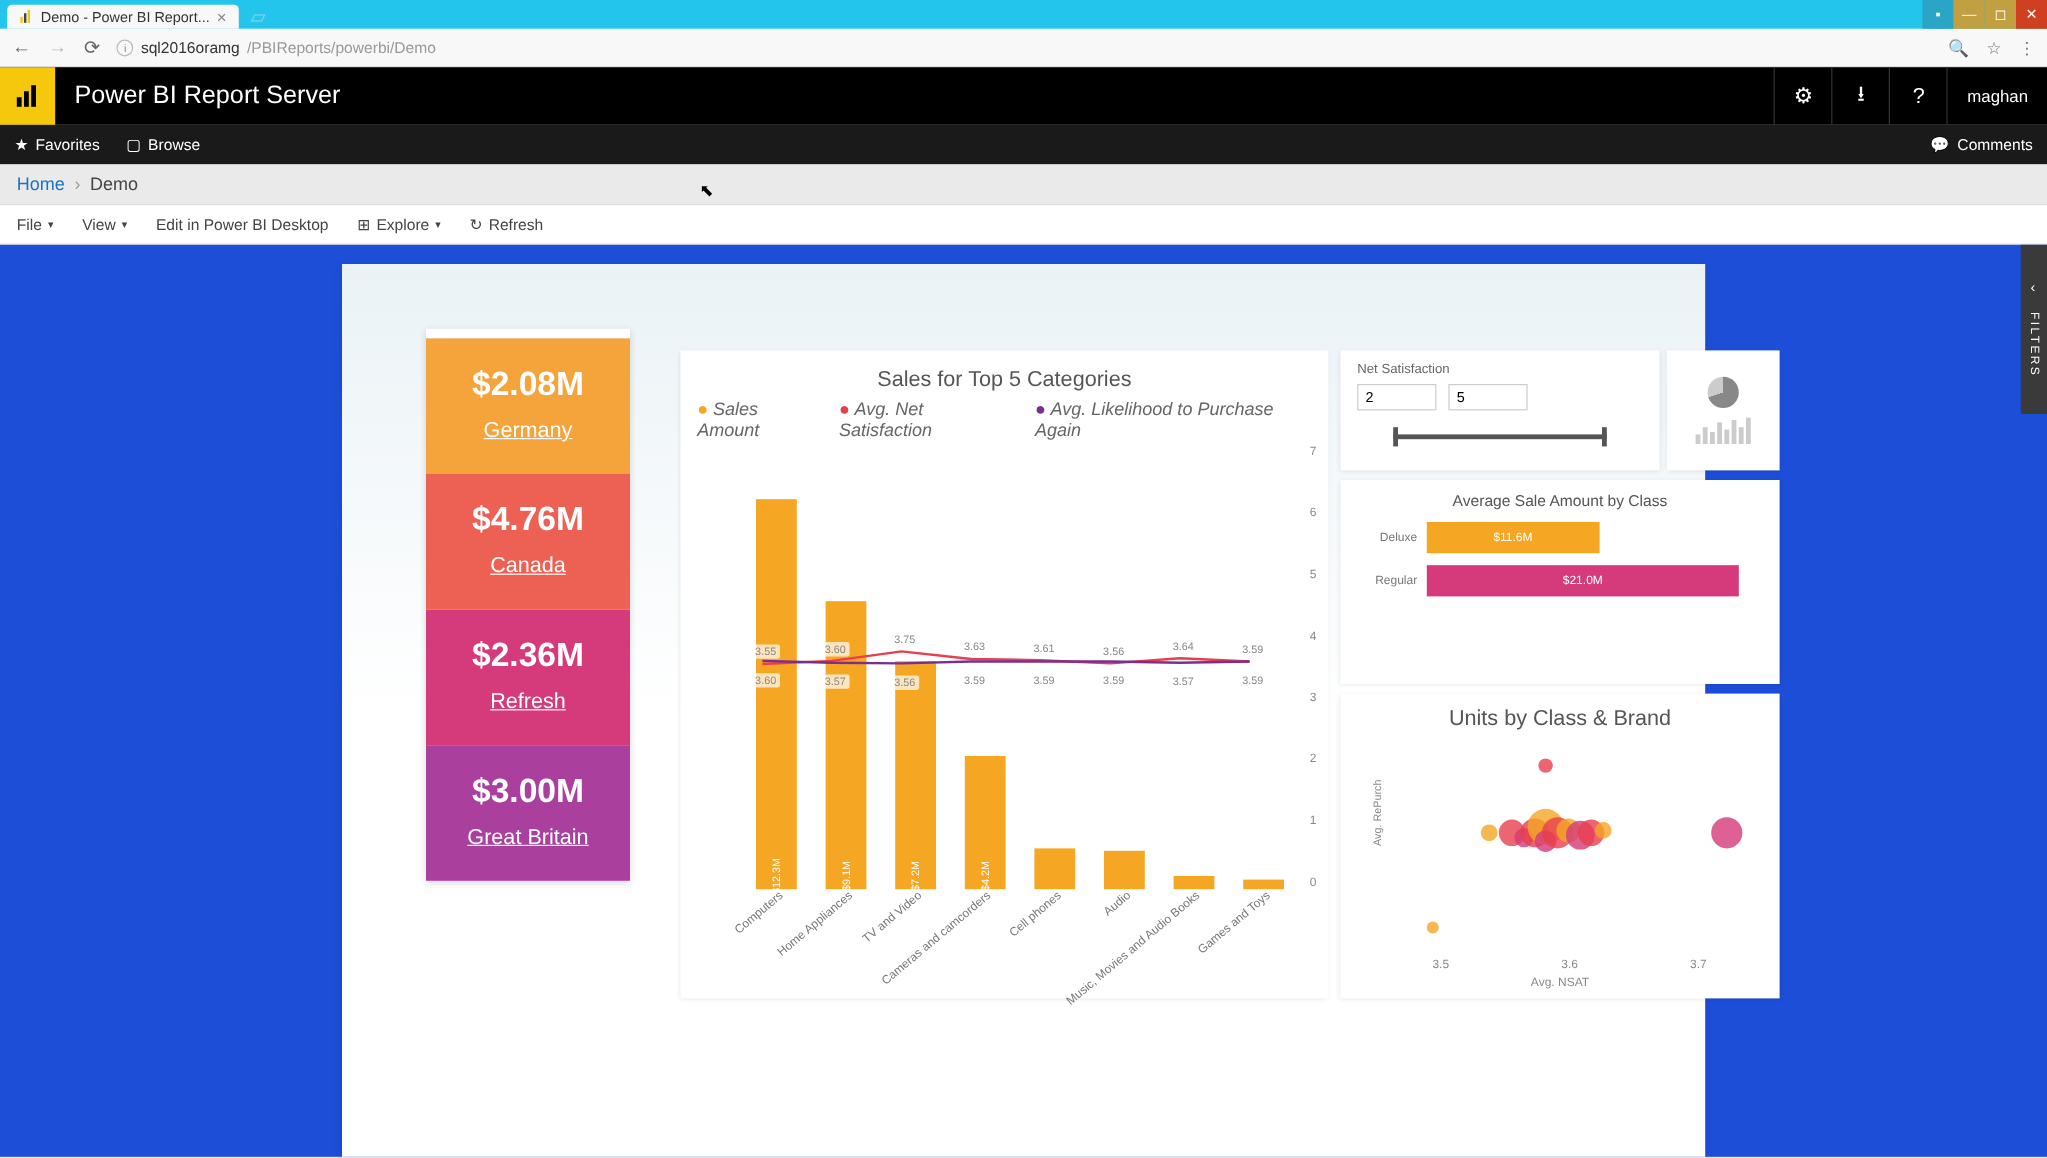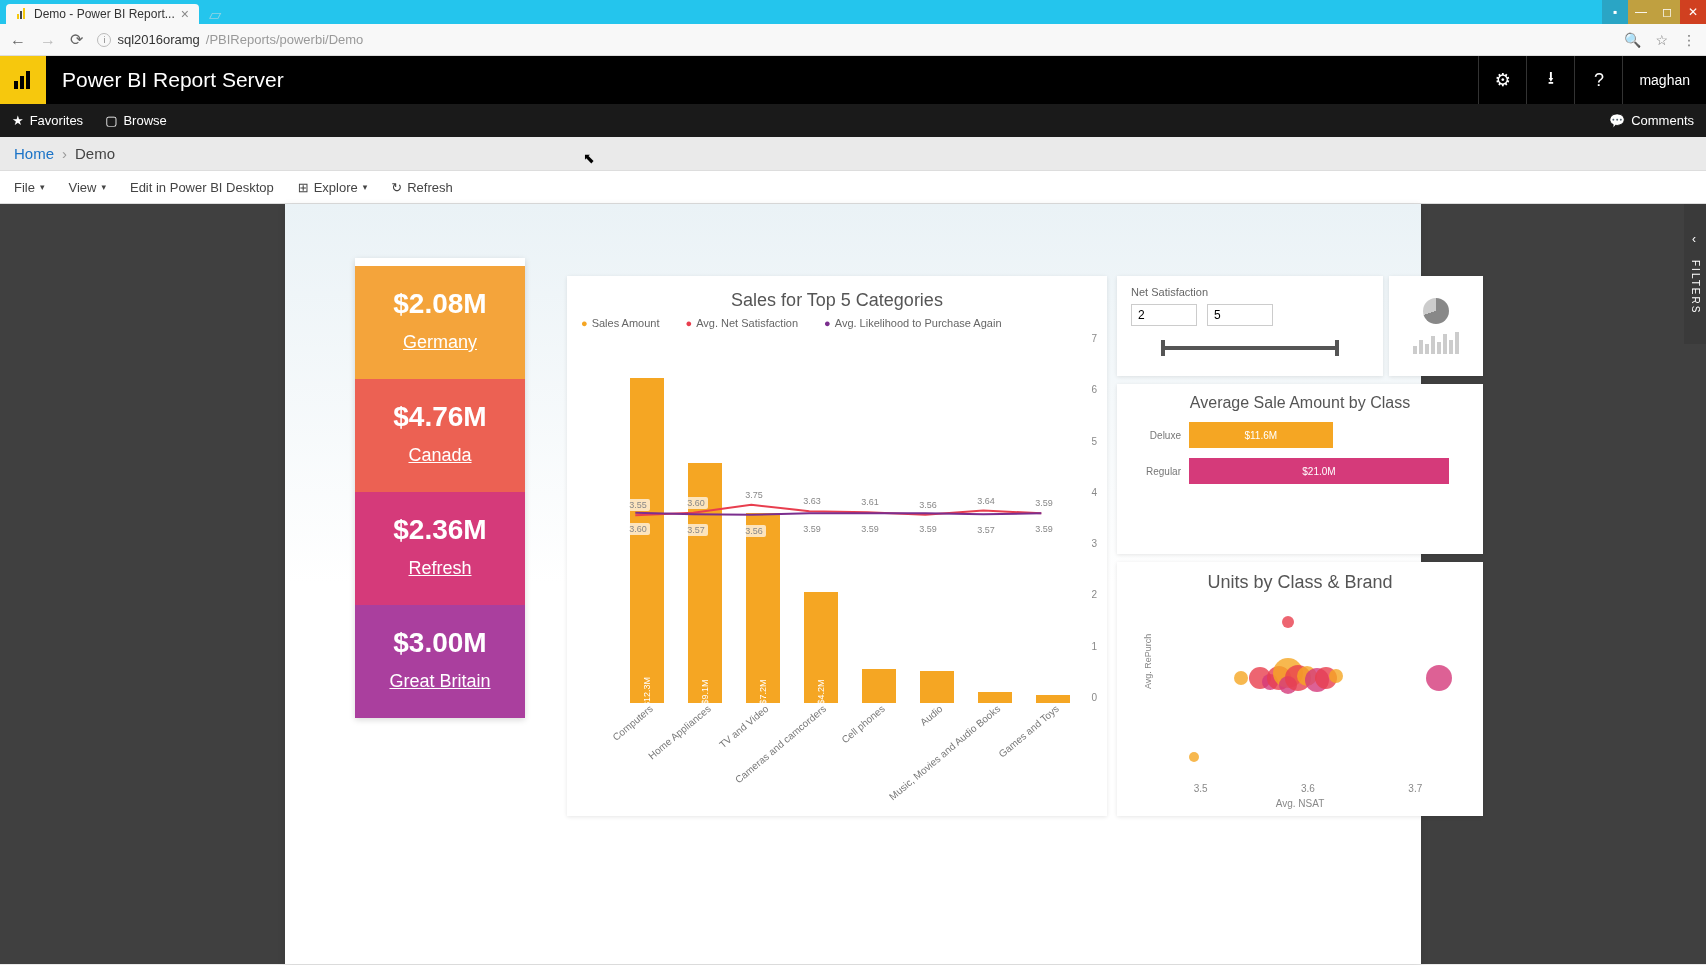--- a/index.html
+++ b/index.html
@@ -45,39 +45,39 @@
 .crumb-home { color: #1a73c7; }
 .crumb-sep { color: #999; }
 .crumb-current { color: #444; }
 
 
 .tool-bar { background: #fff; border-bottom: 1px solid #ddd; border-top: 1px solid #ddd; height: 34px; display: flex; align-items: center; padding: 0 14px; gap: 24px; font-size: 13px; color: #444; }
 .tool-item { display: flex; align-items: center; gap: 5px; }
 .caret { font-size: 9px; }
 
 
-.canvas-area { background: #404040; display: flex; justify-content: center; padding-top: 0; position: relative; height: calc(965px - 24px - 32px - 48px - 33px - 34px - 34px); }
+.canvas-area { background: #1d4ed8; display: flex; justify-content: center; padding-top: 16px; position: relative; height: calc(965px - 24px - 32px - 48px - 33px - 34px - 34px); }
 .report-page { background: linear-gradient(180deg, #eaf2f6 0%, #fff 50%); width: 1136px; margin-top: 0; position: relative; height: 100%; box-shadow: 0 2px 8px rgba(0,0,0,.1); }
 
 
 .country-stack { position: absolute; left: 70px; top: 54px; width: 170px; box-shadow: 0 2px 6px rgba(0,0,0,.15); }
 .country-stack .topline { height: 8px; background: #fff; }
 .country-card { color: #fff; text-align: center; padding: 22px 0 26px; }
 .country-card .amt { font-size: 28px; font-weight: 600; }
 .country-card .name { font-size: 18px; margin-top: 12px; font-weight: 300; text-decoration: underline; }
 .cc-0 { background: #f4a43b; }
 .cc-1 { background: #ec6153; }
 .cc-2 { background: #d53a7a; }
 .cc-3 { background: #aa3f9e; }
 
 
 .panel { background: #fff; position: absolute; box-shadow: 0 1px 4px rgba(0,0,0,.1); }
 .panel-main { left: 282px; top: 72px; width: 540px; height: 540px; padding: 14px 8px 8px; }
 .chart-title { text-align: center; font-size: 18px; color: #555; font-weight: 400; margin-bottom: 6px; }
-.legend { display: flex; gap: 26px; font-size: 11px; color: #666; padding-left: 6px; margin-bottom: 4px; }
+.legend { display: flex; gap: 14px; font-size: 15px; color: #666; padding-left: 6px; margin-bottom: 4px; font-style: italic; }
 .legend span::before { content: "●"; margin-right: 4px; }
 .leg-sa::before { color: #f5a623; }
 .leg-ns::before { color: #e83e4e; }
 .leg-lp::before { color: #7b2e8e; }
 
 .col-chart { position: relative; height: 390px; margin-left: 40px; margin-right: 20px; }
 .y-axis { position: absolute; left: -38px; top: 0; bottom: 20px; display: flex; flex-direction: column; justify-content: space-between; font-size: 10px; color: #888; text-align: right; width: 34px; }
 .y-axis2 { position: absolute; right: -18px; top: 0; bottom: 20px; display: flex; flex-direction: column; justify-content: space-between; font-size: 10px; color: #888; }
 .plot { position: absolute; left: 0; right: 0; top: 0; bottom: 20px; }
 .bar-group { position: absolute; bottom: 0; width: 10%; display: flex; flex-direction: column; align-items: center; }
@@ -95,21 +95,21 @@
 .range { position: relative; height: 20px; margin-top: 12px; margin-left:30px; margin-right:30px;}
 .range-track { position: absolute; top: 8px; left: 0; right: 0; height: 4px; background: #555; }
 .range-handle { position: absolute; top: 2px; width: 4px; height: 16px; background: #555; }
 
 .panel-spark { left: 1104px; top: 72px; width: 94px; height: 100px; display: flex; flex-direction: column; align-items: center; justify-content: center; gap: 8px; }
 .spark-pie { width: 26px; height: 26px; border-radius: 50%; background: conic-gradient(#888 0 70%, #ccc 70% 100%); }
 .spark-bars { display: flex; gap: 2px; align-items: flex-end; height: 22px; }
 .spark-bars div { width: 4px; background: #ccc; }
 
 .panel-avg { left: 832px; top: 180px; width: 366px; height: 170px; padding: 10px 14px; }
-.panel-avg .chart-title { font-size: 16px; }
+.panel-avg .chart-title { font-size: 13px; }
 .hbar-row { display: flex; align-items: center; gap: 8px; margin: 10px 0; font-size: 10px; color: #777; }
 .hbar-row .lbl { width: 50px; text-align: right; }
 .hbar { height: 26px; color: #fff; font-size: 10px; display: flex; align-items: center; justify-content: center; }
 .hb-deluxe { background: #f5a623; }
 .hb-econ { background: #e83e4e; }
 .hb-reg { background: #d53a7a; }
 
 .panel-scatter { left: 832px; top: 358px; width: 366px; height: 254px; padding: 10px 14px; }
 .scatter-area { position: relative; height: 180px; margin-left: 16px; margin-top: 6px; }
 .bubble { position: absolute; border-radius: 50%; opacity: .8; }

